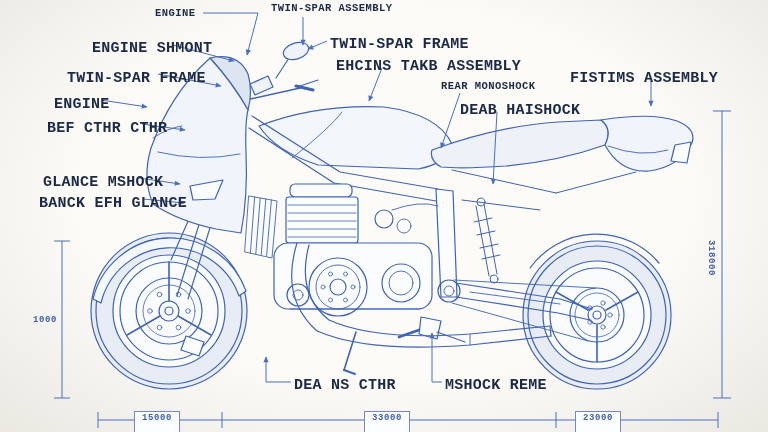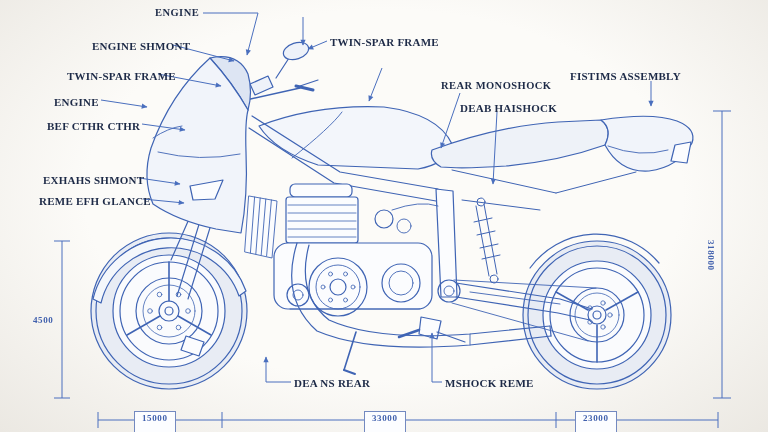--- a/index.html
+++ b/index.html
@@ -1,20 +1,20 @@
 <!DOCTYPE html>
 <html><head>
 <meta charset="utf-8">
 <style>
   html,body{margin:0;padding:0;width:768px;height:432px;overflow:hidden;background:#e9e7e2;}
   .stage{position:relative;width:768px;height:432px;
          background:radial-gradient(ellipse at 50% 45%, #fcfbf8 55%, #ebe8e2 100%);
-         font-family:Liberation Serif, serif;}
+         font-family:Liberation Mono, monospace;}
   .art{position:absolute;left:0;top:0;}
-  .lbl{position:absolute;font-size:11px;font-weight:700;color:#1d2a47;letter-spacing:.25px;white-space:nowrap;}
+  .lbl{position:absolute;font-size:15px;font-weight:700;color:#1d2a47;letter-spacing:.25px;white-space:nowrap;}
   .lbl.big{font-size:10.5px;letter-spacing:.45px;}
   .dim{position:absolute;font-size:9px;font-weight:700;color:#4060ad;letter-spacing:.6px;white-space:nowrap;}
   .dim-box{position:absolute;font-size:9px;font-weight:700;color:#4060ad;letter-spacing:.6px;
            border:1px solid #7389c0;background:#fcfdff;padding:1px 7px 10px;white-space:nowrap;}
   .rot90{transform:rotate(90deg);transform-origin:left top;}
 </style>
 </head>
 <body>
 
 <div class="stage">
@@ -239,32 +239,34 @@
         <line x1="98" y1="420" x2="718" y2="420"></line>
         <line x1="98" y1="412" x2="98" y2="428"></line>
         <line x1="222" y1="412" x2="222" y2="428"></line>
         <line x1="556" y1="412" x2="556" y2="428"></line>
         <line x1="718" y1="412" x2="718" y2="428"></line>
       </g>
     </g>
   </svg>
 
   <div class="lbl big" style="left:155px;top:7px">ENGINE</div>
+  <div class="lbl big" style="left:271px;top:2px">TWIN-SPAR ASSEMBLY</div>
   <div class="lbl" style="left:92px;top:40px">ENGINE SHMONT</div>
   <div class="lbl" style="left:330px;top:36px">TWIN-SPAR FRAME</div>
+  <div class="lbl" style="left:336px;top:58px">EHCINS TAKB ASSEMBLY</div>
   <div class="lbl" style="left:67px;top:70px">TWIN-SPAR FRAME</div>
   <div class="lbl big" style="left:441px;top:80px">REAR MONOSHOCK</div>
   <div class="lbl" style="left:570px;top:70px">FISTIMS ASSEMBLY</div>
   <div class="lbl" style="left:54px;top:96px">ENGINE</div>
   <div class="lbl" style="left:460px;top:102px">DEAB HAISHOCK</div>
   <div class="lbl" style="left:47px;top:120px">BEF CTHR CTHR</div>
-  <div class="lbl" style="left:43px;top:174px">EXHAHS SHMONT</div>
-  <div class="lbl" style="left:39px;top:195px">REME EFH GLANCE</div>
-  <div class="lbl" style="left:294px;top:377px">DEA NS REAR</div>
+  <div class="lbl" style="left:43px;top:174px">GLANCE MSHOCK</div>
+  <div class="lbl" style="left:39px;top:195px">BANCK EFH GLANCE</div>
+  <div class="lbl" style="left:294px;top:377px">DEA NS CTHR</div>
   <div class="lbl" style="left:445px;top:377px">MSHOCK REME</div>
 
-  <div class="dim" style="left:33px;top:315px">4500</div>
+  <div class="dim" style="left:33px;top:315px">1000</div>
   <div class="dim rot90" style="left:716px;top:240px">318000</div>
   <div class="dim-box" style="left:134px;top:411px">15000</div>
   <div class="dim-box" style="left:364px;top:411px">33000</div>
   <div class="dim-box" style="left:575px;top:411px">23000</div>
 
 </div>
 
 </body></html>

